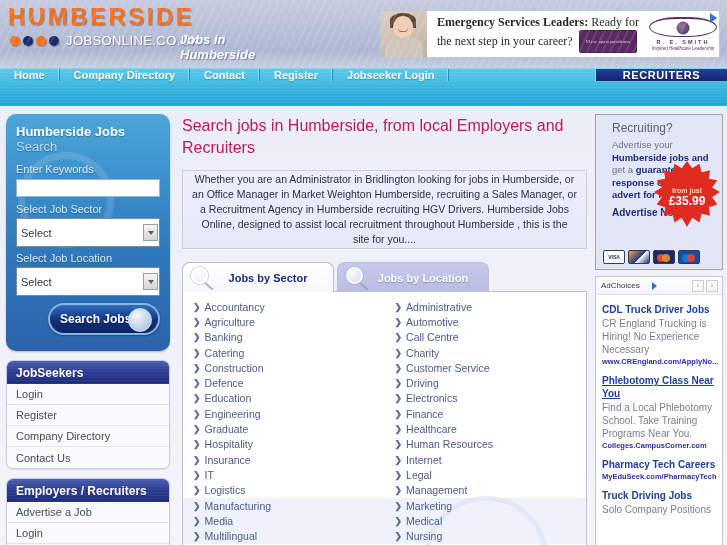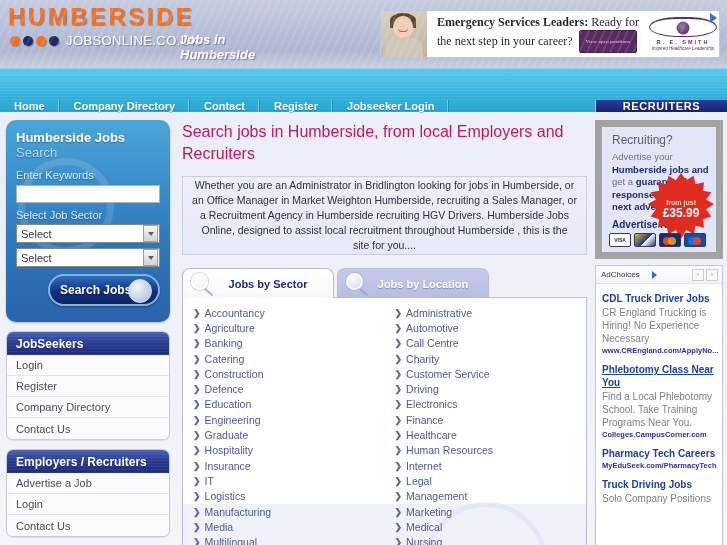--- a/index.html
+++ b/index.html
@@ -115,24 +115,24 @@
   .ad-brandname { font-size:5.5px; letter-spacing:2px; color:#5b2a63; margin-top:2px; font-weight:bold;}
   .ad-brandsub { font-size:4.5px; color:#5b2a63; margin-top:1px; font-style:italic;}
   .ad-choices-tri {
     position:absolute; right:2px; top:2px;
     width:0;height:0; border-left:7px solid #2f6fd0;
     border-top:5px solid transparent; border-bottom:5px solid transparent;
   }
 
   
   #nav {
-    position:relative; height:44px;
+    position:relative; height:38px;
     background: linear-gradient(180deg,#5dc8e8 0%,#3bb8e0 45%,#22a3d2 100%);
     border-top:1px solid #7fd4ef;
-    display:flex; align-items:flex-end;
+    display:flex; align-items:flex-start;
   }
   #nav:before {
     content:""; position:absolute; left:0; right:0; top:0; bottom:0;
     background: repeating-linear-gradient(0deg, rgba(255,255,255,0.07) 0 1px, rgba(255,255,255,0) 1px 3px);
     pointer-events:none;
   }
   .nav-item {
     display:flex; align-items:center; justify-content:center;
     padding:0 14px;
     color:#ffffff; font-size:11px; font-weight:bold;
@@ -192,21 +192,21 @@
   .sb-label {
     font-size:11px; color:#dceaf6; margin:0 0 3px 0; position:relative; z-index:2;
     text-shadow:0 1px 1px rgba(0,0,0,0.25);
   }
   .sb-input {
     width:100%; height:18px; border:1px solid #9ab6cc; background:#ffffff;
     margin-bottom:6px; position:relative; z-index:2;
     font-size:11px; padding:0 3px; color:#333;
   }
   .sb-select {
-    width:100%; height:19px; background:#ffffff; border:1px solid #7d8a94;
+    width:100%; height:29px; background:#ffffff; border:1px solid #7d8a94;
     margin-bottom:5px; position:relative; z-index:2;
     display:flex; align-items:center; justify-content:space-between;
     font-size:11px; color:#333; padding-left:4px; cursor:pointer;
   }
   .sb-select .arrow {
     width:15px; height:17px; margin:1px;
     background: linear-gradient(180deg,#f6f6f6,#d4d4d4);
     border:1px solid #9aa0a6;
     display:flex; align-items:center; justify-content:center;
   }
@@ -342,25 +342,25 @@
     color:#5a6aa0; font-weight:bold; font-size:9px; margin-right:4px;
   }
 
   
   #right {
     position:relative; z-index:2;
     width:132px; flex:0 0 132px;
     padding:8px 4px 0 0;
   }
   .recruit-box {
-    border:7px solid #a3a3a3;
+    border:1px solid #a3a3a3;
     background:#e3e6f7;
-    padding:6px 6px 4px 10px;
+    padding:6px 6px 4px 16px;
     position:relative; overflow:hidden;
-    height:139px;
+    height:156px;
   }
   .recruit-title { font-size:12px; color:#5b6073; margin-bottom:4px; }
   .recruit-body {
     font-size:9.5px; color:#1d2c7c; line-height:12.5px;
   }
   .recruit-body b { font-weight:bold; }
   .recruit-body .grey { color:#6e7386; font-weight:normal; }
   .recruit-now {
     font-size:10px; font-weight:bold; color:#1d2c7c; margin-top:5px;
   }
@@ -474,20 +474,21 @@
         <div class="sb-title">
           <span style="color:#fff;font-weight:bold">Humberside Jobs</span><span> Search</span>
         </div>
         <div class="sb-label">Enter Keywords</div>
         <input class="sb-input" type="text" value="" style="">
         <div class="sb-label">Select Job Sector</div>
         <div class="sb-select">
           <span>Select</span>
           <span class="arrow"></span>
         </div>
+        <div class="sb-label">Select Job Location</div>
         <div class="sb-select">
           <span>Select</span>
           <span class="arrow"></span>
         </div>
         <div class="search-btn-row">
           <div class="search-btn">
             <span>Search Jobs</span>
             <span class="lens"></span>
           </div>
         </div>

